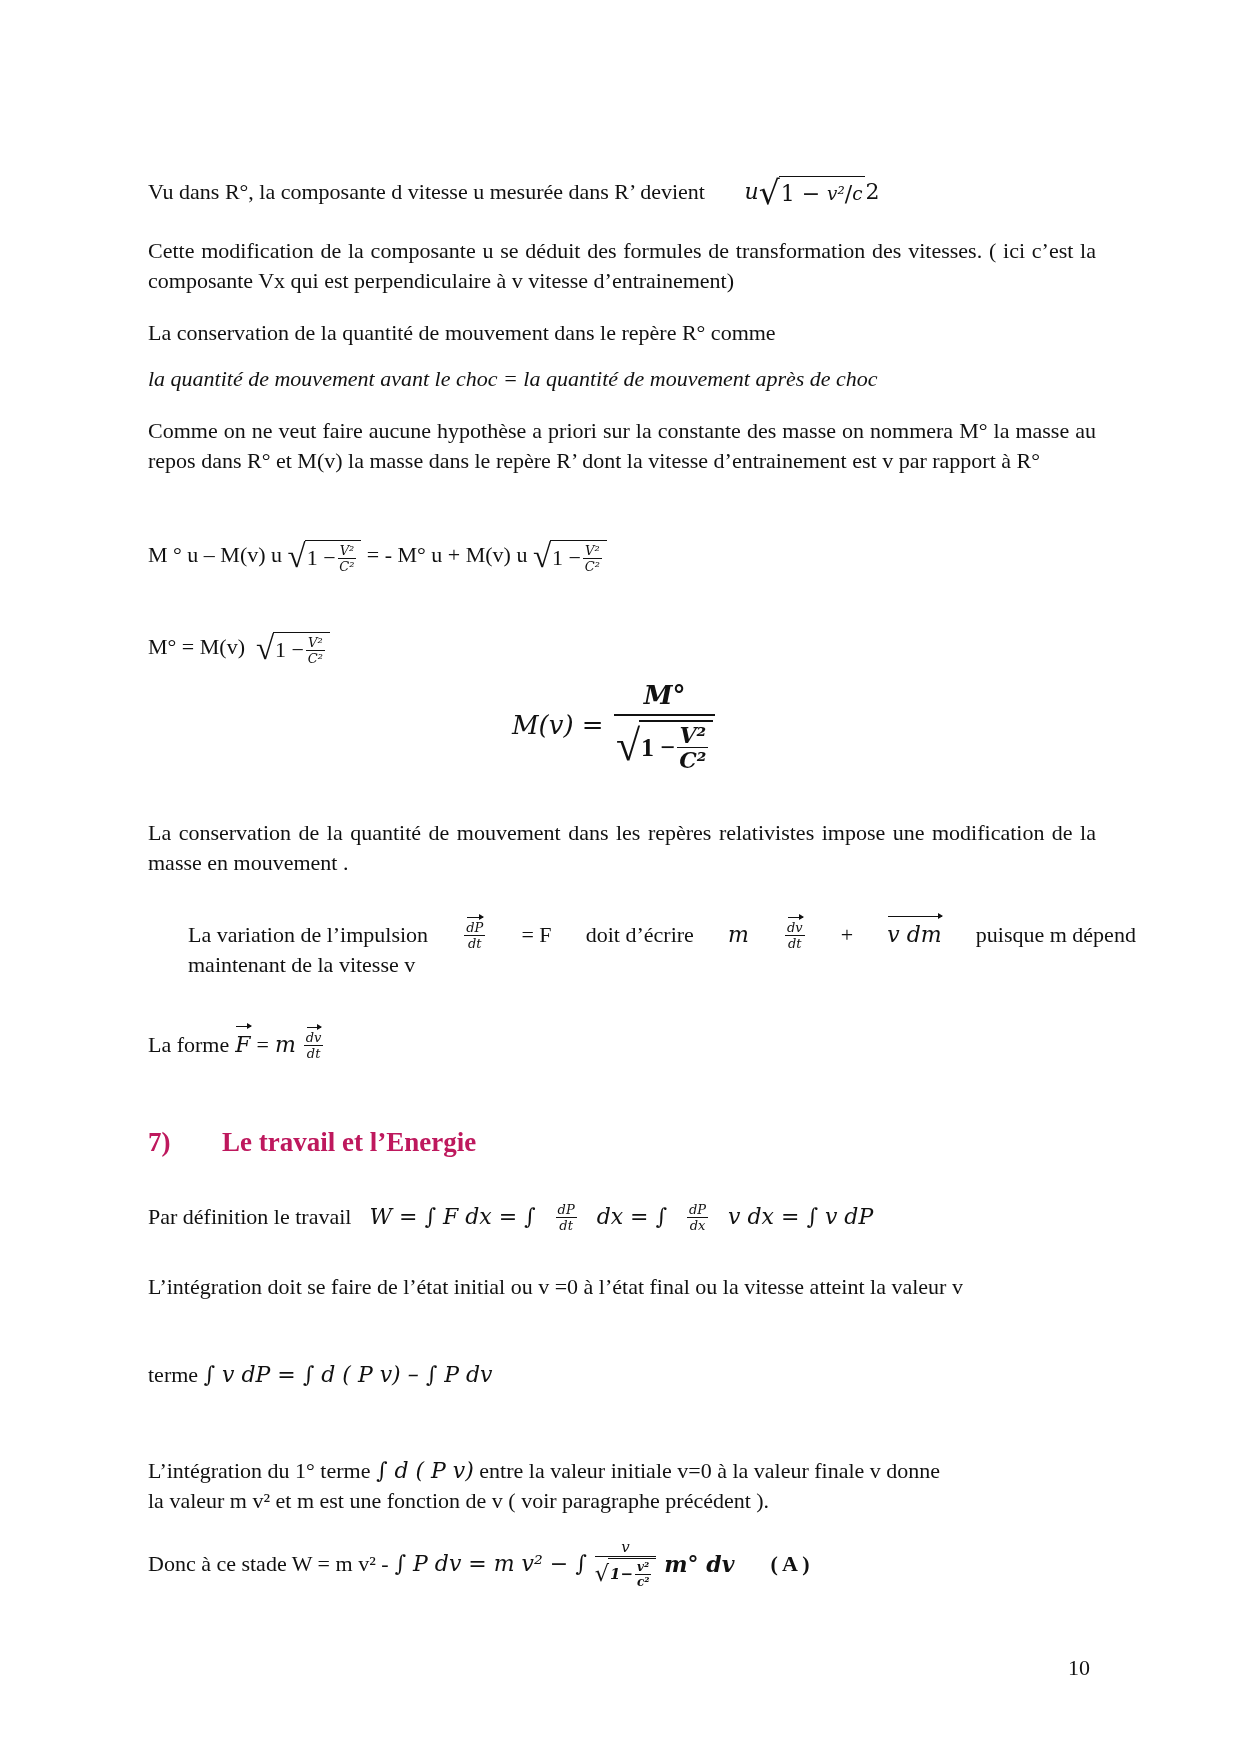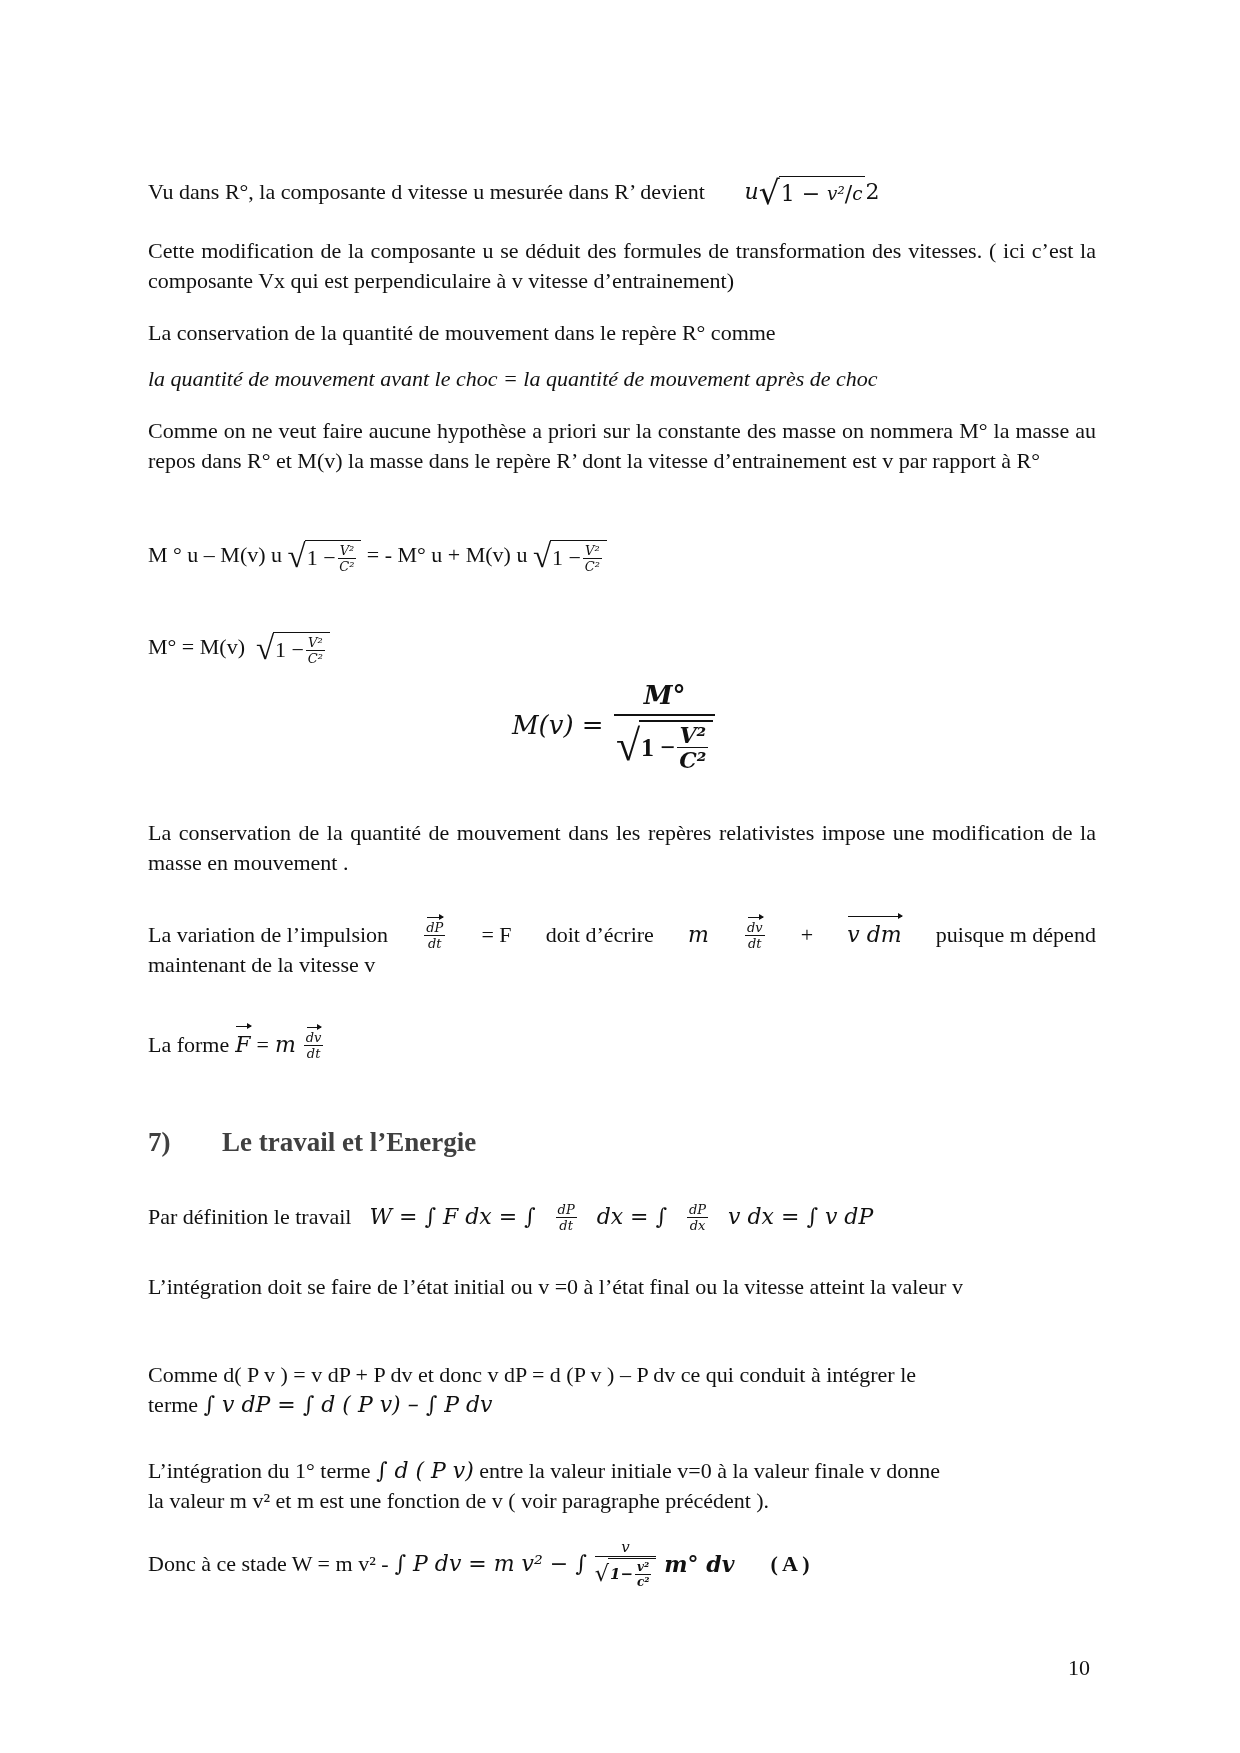--- a/index.html
+++ b/index.html
@@ -13,21 +13,21 @@
   .frac>span{display:block;}
   .frac .num{border-bottom:1px solid #111;padding:0 2px 1px;}
   .frac .den{padding-top:1px;}
   .frac.sm{font-size:13px;}
   .sqrt{display:inline-flex;align-items:center;vertical-align:middle;}
   .sqrt .rad{font-size:1.5em;line-height:1;margin-right:-1px;font-style:normal;}
   .sqrt .under{border-top:1.5px solid #111;padding:2px 3px 0 2px;display:inline-flex;align-items:center;}
   .vec{position:relative;display:inline-block;}
   .vec::before{content:"";position:absolute;left:1px;right:0;top:-4px;border-top:1px solid #111;}
   .vec::after{content:"";position:absolute;right:-1px;top:-7px;border-left:5px solid #111;border-top:3px solid transparent;border-bottom:3px solid transparent;}
-  .heading{position:absolute;left:148px;top:1127px;color:#404040;font-weight:bold;font-size:27px;font-family:"Liberation Serif",serif;}
+  .heading{position:absolute;left:148px;top:1127px;color:#be185d;font-weight:bold;font-size:27px;font-family:"Liberation Serif",serif;}
   .heading .num{display:inline-block;width:74px;}
   .pagenum{position:absolute;left:1068px;top:1655px;font-size:22px;}
 </style>
 </head>
 <body>
 
 <div class="blk" style="top:176px;">
   <span>Vu dans R°, la composante d vitesse u mesurée dans R’ devient</span>
   <span class="m" style="margin-left:34px;">
     <span>u</span><span class="sqrt">
@@ -99,21 +99,21 @@
               <span class="den">C²</span>
             </span>
           </span>
         </span>
     </span>
   </span>
 </div>
 
 <div class="blk just" style="top:818px;">La conservation de la quantité de mouvement dans les repères relativistes impose  une modification de la masse en mouvement .</div>
 
-<div class="blk" style="top:920px;">
+<div class="blk" style="top:920px;margin-left:40px;">
   <div style="display:flex;align-items:center;justify-content:space-between;">
     <span>La variation de l’impulsion</span>
     <span class="frac sm m">
         <span class="num"><span class="vec">dP</span></span>
         <span class="den">dt</span>
       </span>
     <span>= F</span>
     <span>doit d’écrire</span>
     <span class="m">m</span>
     <span class="frac sm m">
@@ -153,21 +153,20 @@
   <span class="frac sm m">
       <span class="num">dP</span>
       <span class="den">dx</span>
     </span>
   <span class="m">v dx  =  ∫ v dP</span>
 </div>
 
 <div class="blk just" style="top:1272px;">L’intégration doit se faire de l’état initial ou v =0 à l’état final ou la vitesse atteint la valeur v</div>
 
 <div class="blk" style="top:1360px;">
-  <div>Comme d( P v ) = v dP  + P dv  et donc  v dP = d (P v ) – P dv ce qui conduit  à intégrer  le</div>
   <div><span>terme</span> <span class="m">∫ v dP  = ∫ d ( P v)  –  ∫ P dv</span></div>
 </div>
 
 <div class="blk" style="top:1456px;">
   <div><span>L’intégration du 1° terme</span> <span class="m">∫ d ( P v)</span> <span>entre la valeur initiale v=0 à la valeur finale v donne</span></div>
   <div>la valeur m v² et m est une fonction de v  ( voir paragraphe précédent ).</div>
 </div>
 
 <div class="blk" style="top:1540px;display:flex;align-items:center;gap:6px;">
   <span>Donc à ce stade  W =  m v² -</span>

